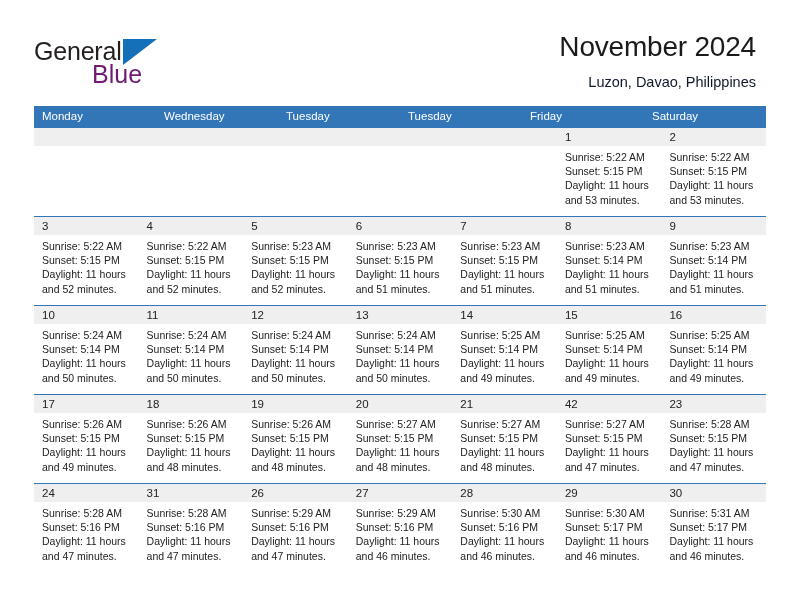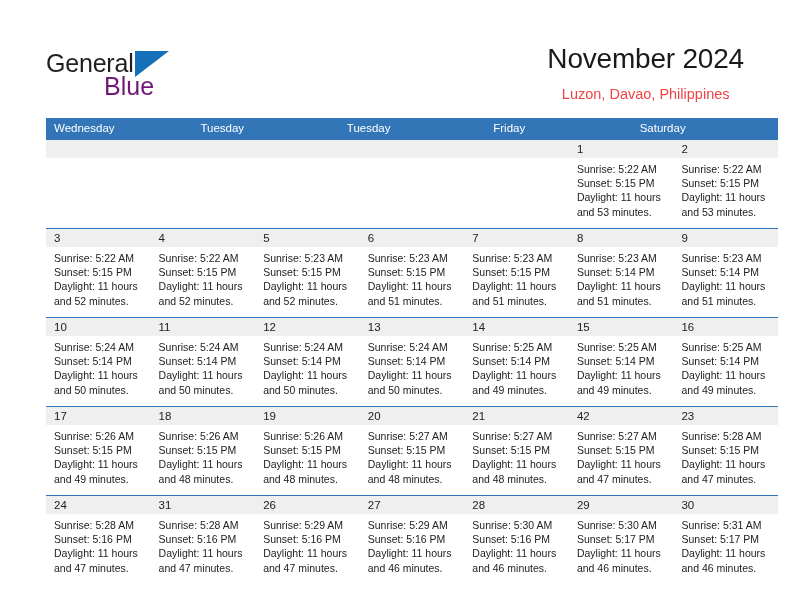--- a/index.html
+++ b/index.html
@@ -7,21 +7,21 @@
     width: 792px;
     height: 612px;
     background: #ffffff;
     font-family: "Liberation Sans", sans-serif;
     color: #222222;
   }
   .page {
     position: relative;
     width: 792px;
     height: 548px;
-    padding: 16px;
+    padding: 4px;
   }
 
   
   .header {
     display: flex;
     align-items: flex-start;
     justify-content: space-between;
     padding: 26px 32px 0 30px;
     height: 96px;
   }
@@ -49,31 +49,31 @@
     margin-top: 1px;
   }
   .logo-blue {
     font-size: 25px;
     color: #701a75;
     line-height: 26px;
     margin-left: 58px;
     display: block;
     margin-top: -4px;
   }
-  .title-wrap { text-align: center; }
+  .title-wrap { text-align: right; }
   .cal-title {
     font-size: 28px;
     font-weight: normal;
     color: #1a1a1a;
     line-height: 34px;
     letter-spacing: -0.2px;
   }
   .cal-subtitle {
     font-size: 14.5px;
-    color: #ef4444;
+    color: #0f172a;
     margin-top: 9px;
     line-height: 18px;
   }
 
   
   .grid {
     width: 732px;
     margin: 6px 0 0 30px;
   }
   .dow-row {
@@ -133,20 +133,21 @@
     </div>
 
     <div class="title-wrap">
       <h1 class="cal-title">November 2024</h1>
       <div class="cal-subtitle">Luzon, Davao, Philippines</div>
     </div>
   </div>
 
   <div class="grid">
     <div class="dow-row">
+      <div class="dow">Monday</div>
       <div class="dow">Wednesday</div>
       <div class="dow">Tuesday</div>
       <div class="dow">Tuesday</div>
       <div class="dow">Friday</div>
       <div class="dow">Saturday</div>
     </div>
     <div id="weeks-host">
         <div class="week">
           <div class="cell empty">
             <span class="daynum"></span>

